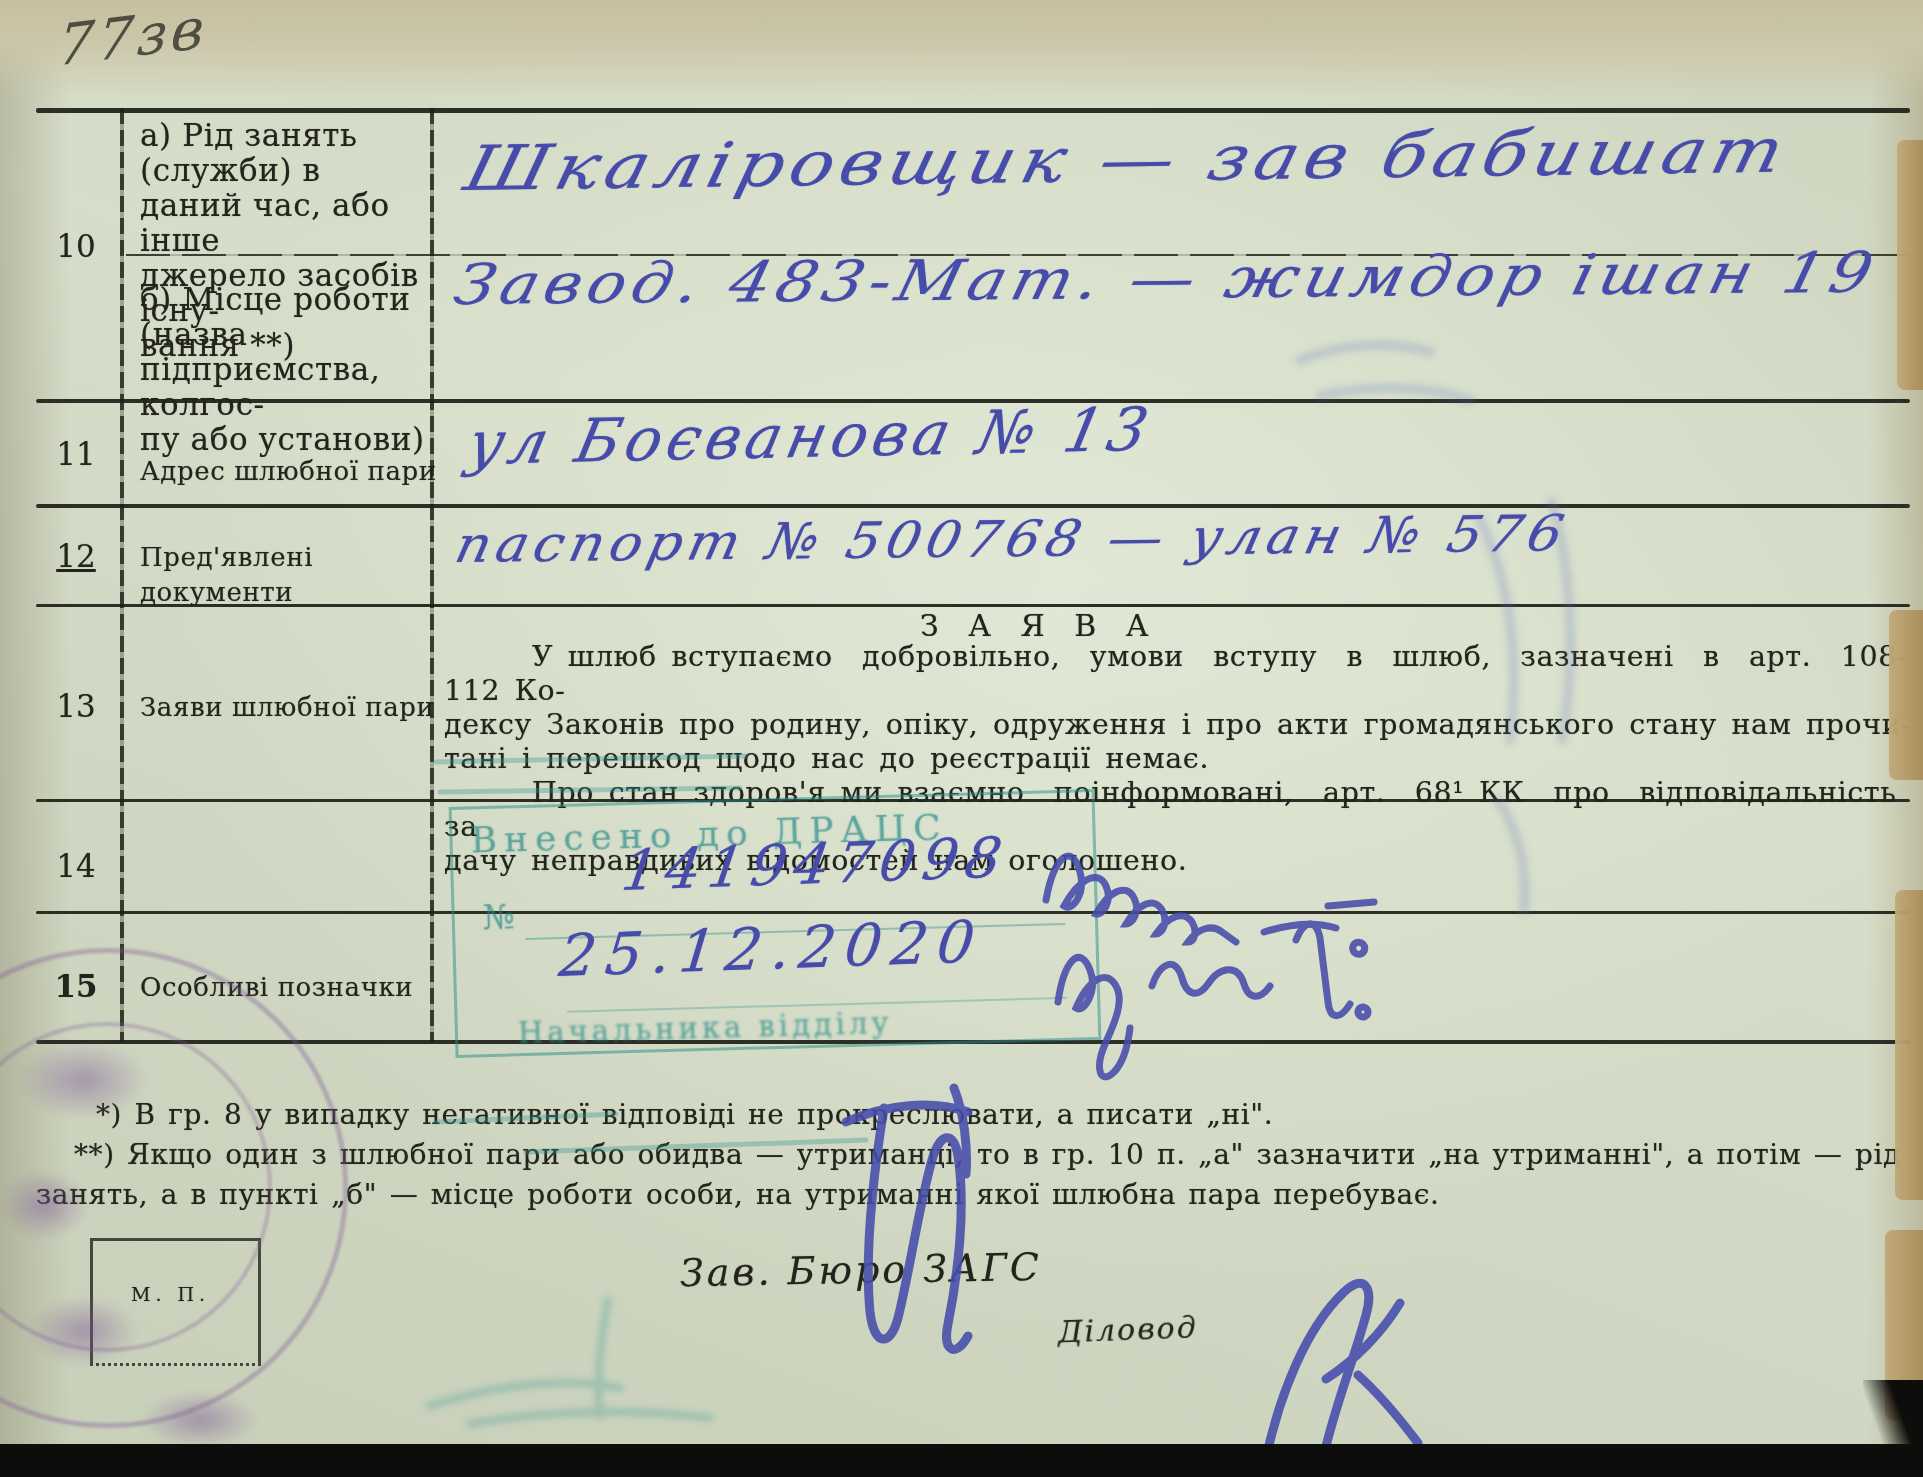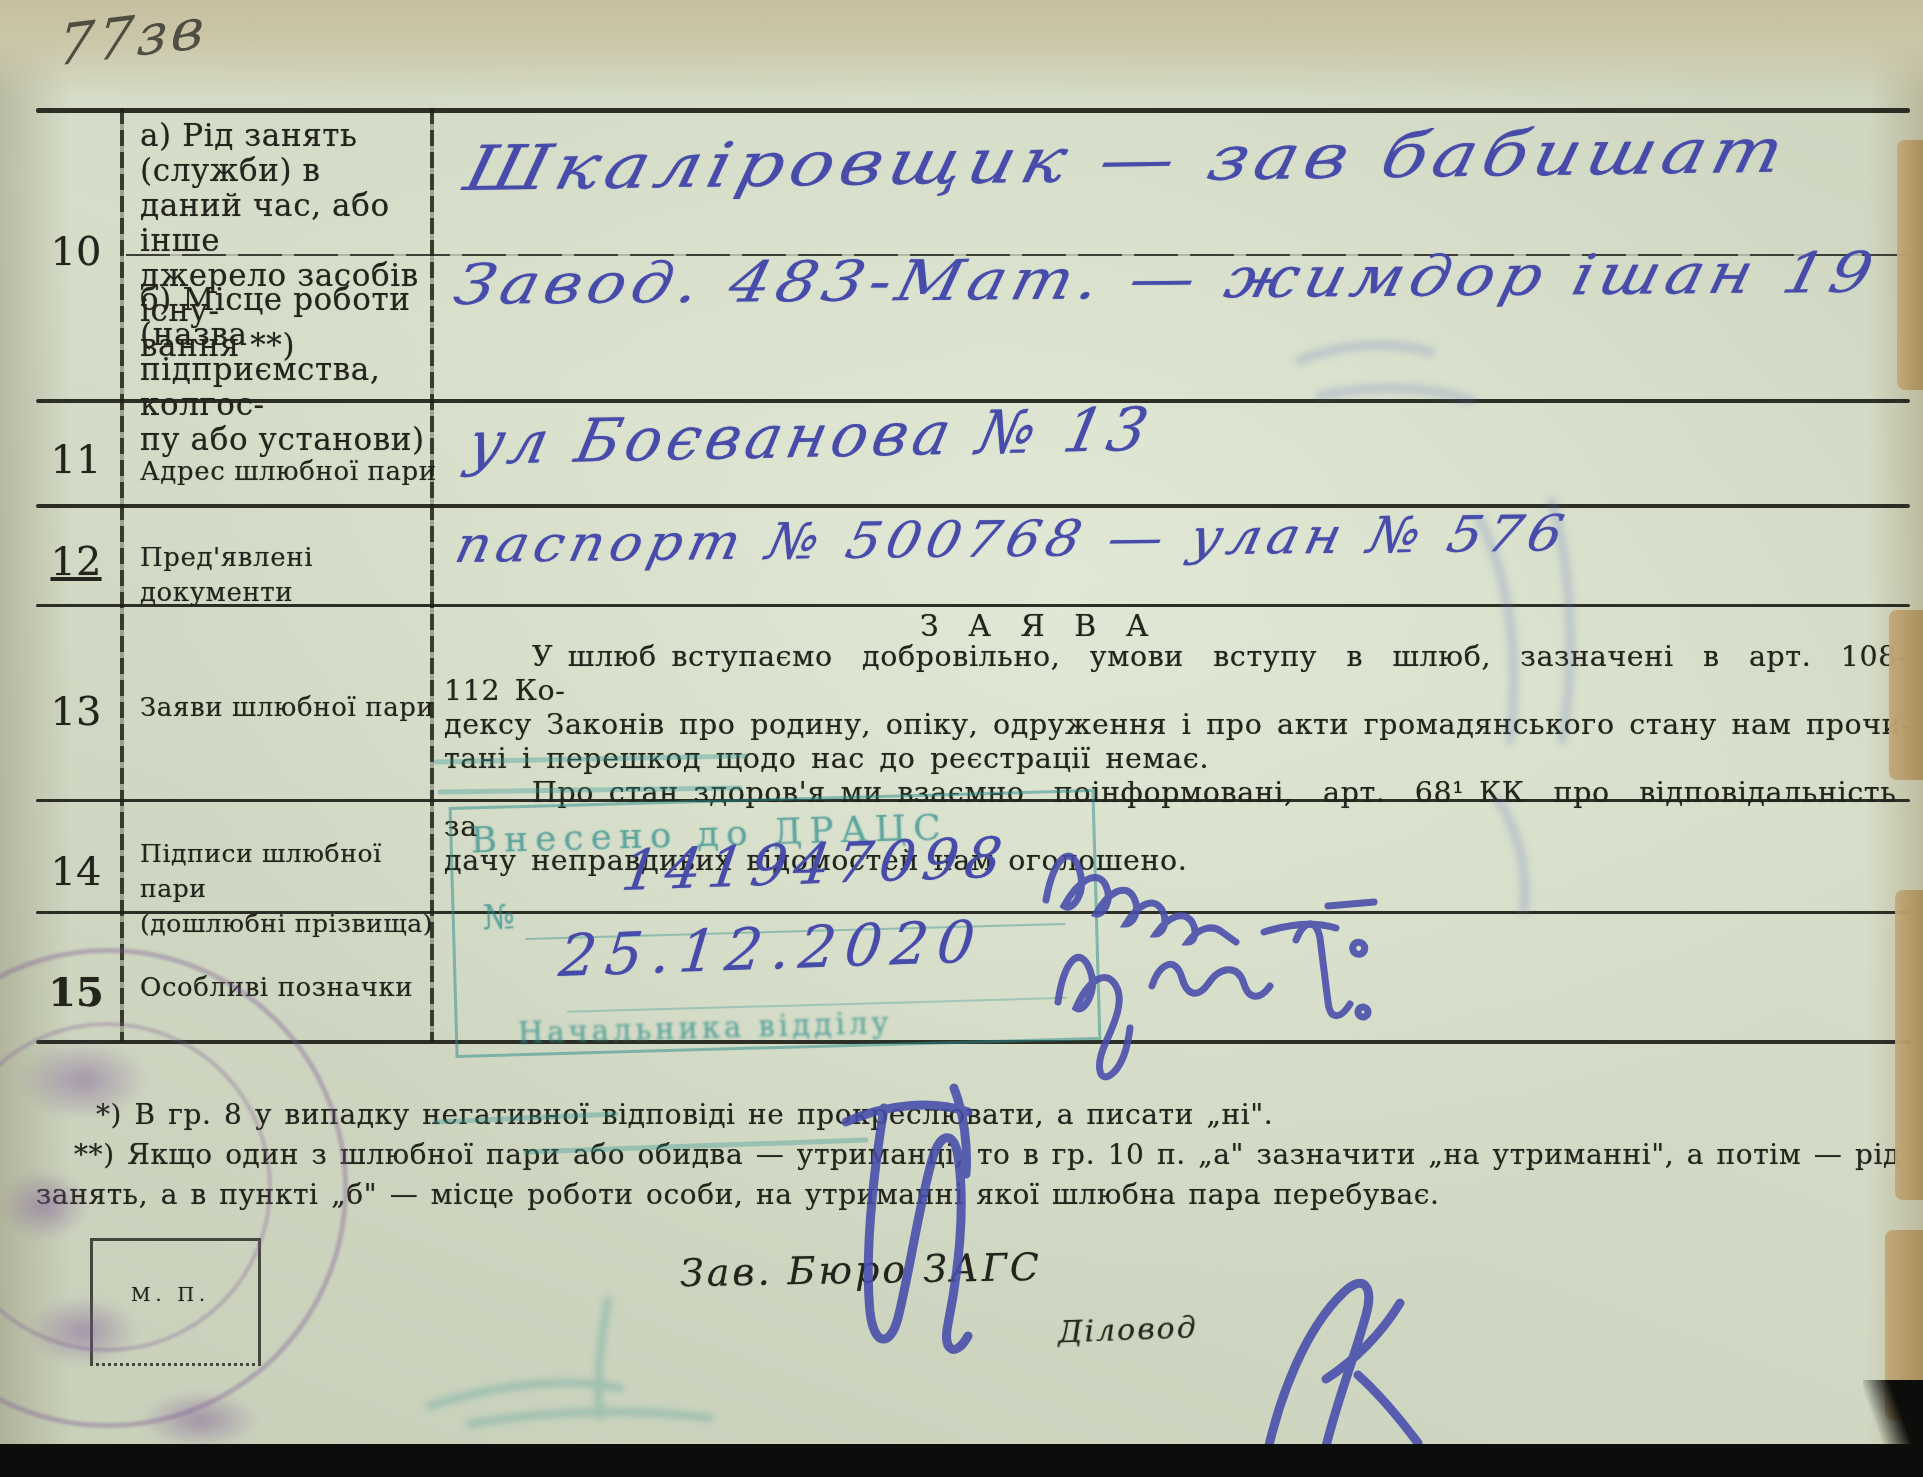--- a/index.html
+++ b/index.html
@@ -17,21 +17,21 @@
   .pre{white-space:pre-line;}
   .prw{white-space:pre-wrap;}
   .hand{position:absolute;color:#474cab;font-style:italic;
         transform:skewX(-13deg) rotate(-1.2deg);transform-origin:left bottom;
         letter-spacing:5px;text-shadow:0 0 1px rgba(71,76,171,.6);white-space:nowrap;}
   .hline{position:absolute;background:#1b1c15;opacity:.9;border-radius:2px;}
   .vline{position:absolute;width:4px;
          background:repeating-linear-gradient(180deg,#1d1e17 0 16px,rgba(29,30,23,.35) 16px 22px);opacity:.85;}
   .dashline{position:absolute;height:2px;
          background:repeating-linear-gradient(90deg,#23241c 0 44px,rgba(35,36,28,.25) 44px 56px);opacity:.85;}
-  .num{position:absolute;left:36px;width:80px;text-align:center;font-size:40px;color:#23251c;
+  .num{position:absolute;left:36px;width:80px;text-align:center;font-size:31px;color:#23251c;
        text-shadow:0 0 1px rgba(20,22,15,.4);}
   .lbl{position:absolute;left:140px;width:300px;font-size:31px;line-height:35px;}
   .teal{color:rgba(40,140,138,.55);text-shadow:0 0 2px rgba(40,140,138,.35);}
   #stampbox{position:absolute;left:452px;top:798px;width:640px;height:245px;
         border:3px solid rgba(40,140,138,.5);transform:rotate(-1.6deg);}
   .circ{position:absolute;border-radius:50%;}
   .blob{position:absolute;border-radius:50%;filter:blur(3px);
         background:radial-gradient(ellipse,rgba(125,88,150,.5) 0%,rgba(125,88,150,0) 70%);}
   .torn{position:absolute;background:linear-gradient(90deg,#c2a878,#a98c58);border-radius:8px 0 0 8px;opacity:.95;}
   svg.ink{position:absolute;left:0;top:0;pointer-events:none;}
@@ -65,22 +65,20 @@
   <div class="print lbl pre" style="top:118px;">а) Рід занять (служби) в
 даний час, або інше
 джерело засобів існу-
 вання **)</div>
   <div class="print lbl pre" style="top:282px;">б) Місце роботи (назва
 підприємства, колгос-
 пу або установи)</div>
   <div class="print lbl" style="top:454px;font-size:26px;">Адрес шлюбної пари</div>
   <div class="print lbl" style="top:540px;font-size:26px;">Пред'явлені документи</div>
   <div class="print lbl" style="top:690px;font-size:26px;">Заяви шлюбної пари</div>
-  <div class="print lbl pre" style="top:836px;font-size:25px;">Підписи шлюбної пари
-(дошлюбні прізвища)</div>
   <div class="print lbl" style="top:970px;font-size:26px;">Особливі позначки</div>
 
   <div class="hand" style="left:458px;top:132px;font-size:62px;transform:skewX(-14deg) rotate(-.8deg) scaleX(1.18);">Шкаліровщик — зав бабишат</div>
   <div class="hand" style="left:448px;top:252px;font-size:56px;transform:skewX(-14deg) rotate(-.5deg) scaleX(1.14);">Завод. 483-Мат. — жимдор ішан 19</div>
   <div class="hand" style="left:462px;top:408px;font-size:60px;">ул Боєванова № 13</div>
   <div class="hand" style="left:450px;top:516px;font-size:50px;transform:skewX(-13deg) rotate(-.6deg) scaleX(1.08);">паспорт № 500768 — улан № 576</div>
 
   <div class="print" style="left:920px;top:608px;font-size:30px;letter-spacing:10px;">З А Я В А</div>
   <div class="print prw" style="left:444px;top:640px;width:1490px;font-size:28.5px;line-height:34px;word-spacing:5px;">      У шлюб вступаємо  добровільно,  умови  вступу  в  шлюб,  зазначені  в  арт.  108-112 Ко-
 дексу Законів про родину, опіку, одруження і про акти громадянського стану нам прочи-

